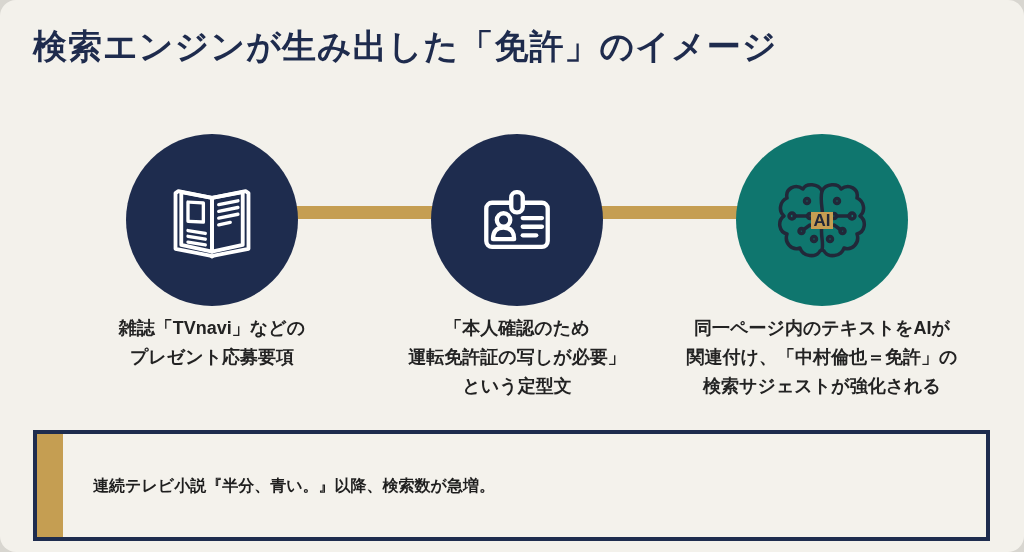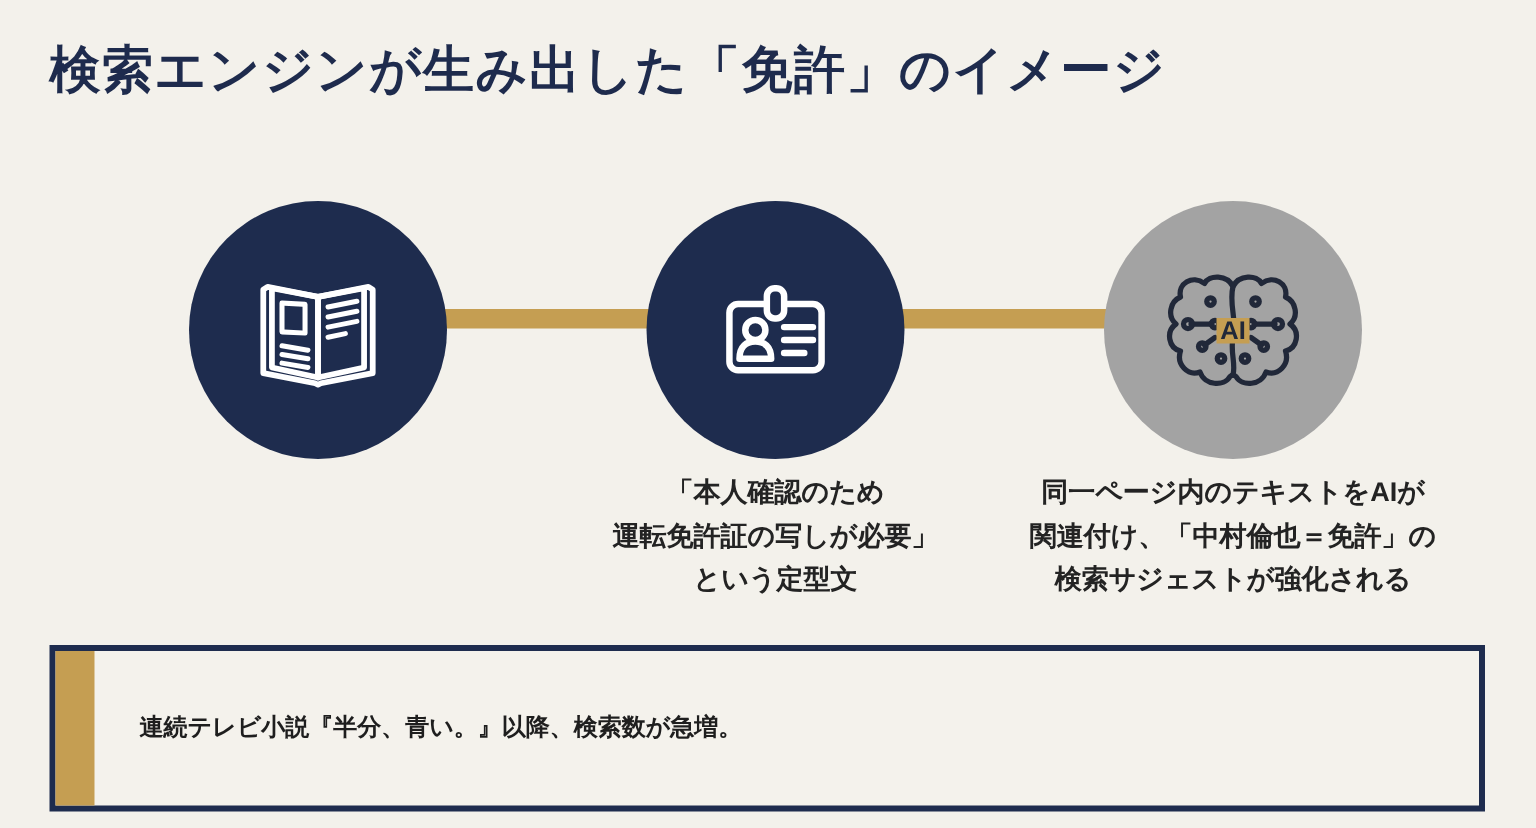--- a/index.html
+++ b/index.html
@@ -5,20 +5,21 @@
   html,body{margin:0;padding:0;}
   body{
     font-family:"Liberation Sans","DejaVu Sans",sans-serif;
     background:#d8d6d0;
   }
   .slide{
     position:relative;
     width:1024px;height:552px;
     background:#f3f1eb;
     overflow:hidden;
+    border-radius:16px;
   }
   .title{
     position:absolute;
     left:33px;top:24px;
     font-size:34px;
     font-weight:800;
     letter-spacing:1px;
     color:#1e2b4d;
     margin:0;
   }
@@ -29,21 +30,21 @@
     background:#c59e52;
   }
   .circle{
     position:absolute;
     top:134px;
     width:172px;height:172px;
     border-radius:50%;
     display:flex;align-items:center;justify-content:center;
   }
   .circle.navy{background:#1e2c4e;}
-  .circle.gold{background:#a3a3a3;}
+  .circle.gold{background:#0f766e;}
   .circle-1{left:126px;}
   .circle-2{left:431px;}
   .circle-3{left:736px;}
   .caption{
     position:absolute;
     top:314px;
     width:340px;
     text-align:center;
     font-size:18px;
     line-height:29px;
@@ -153,20 +154,24 @@
         <circle cx="65" cy="31" r="2.5"></circle>
         <circle cx="42" cy="69" r="2.5"></circle>
         <circle cx="58" cy="69" r="2.5"></circle>
 
         <rect x="39" y="42" width="22" height="17" fill="#c59e52" stroke="none"></rect>
         <text x="50" y="56" text-anchor="middle" font-size="17" font-weight="bold" fill="#212839" stroke="none" font-family="Liberation Sans, sans-serif">AI</text>
       </svg>
     </span>
   </div>
 
+  <div class="caption caption-1">
+    <div>雑誌「TVnavi」などの</div>
+    <div>プレゼント応募要項</div>
+  </div>
 
   <div class="caption caption-2">
     <div>「本人確認のため</div>
     <div>運転免許証の写しが必要」</div>
     <div>という定型文</div>
   </div>
 
   <div class="caption caption-3">
     <div>同一ページ内のテキストをAIが</div>
     <div>関連付け、「中村倫也＝免許」の</div>

